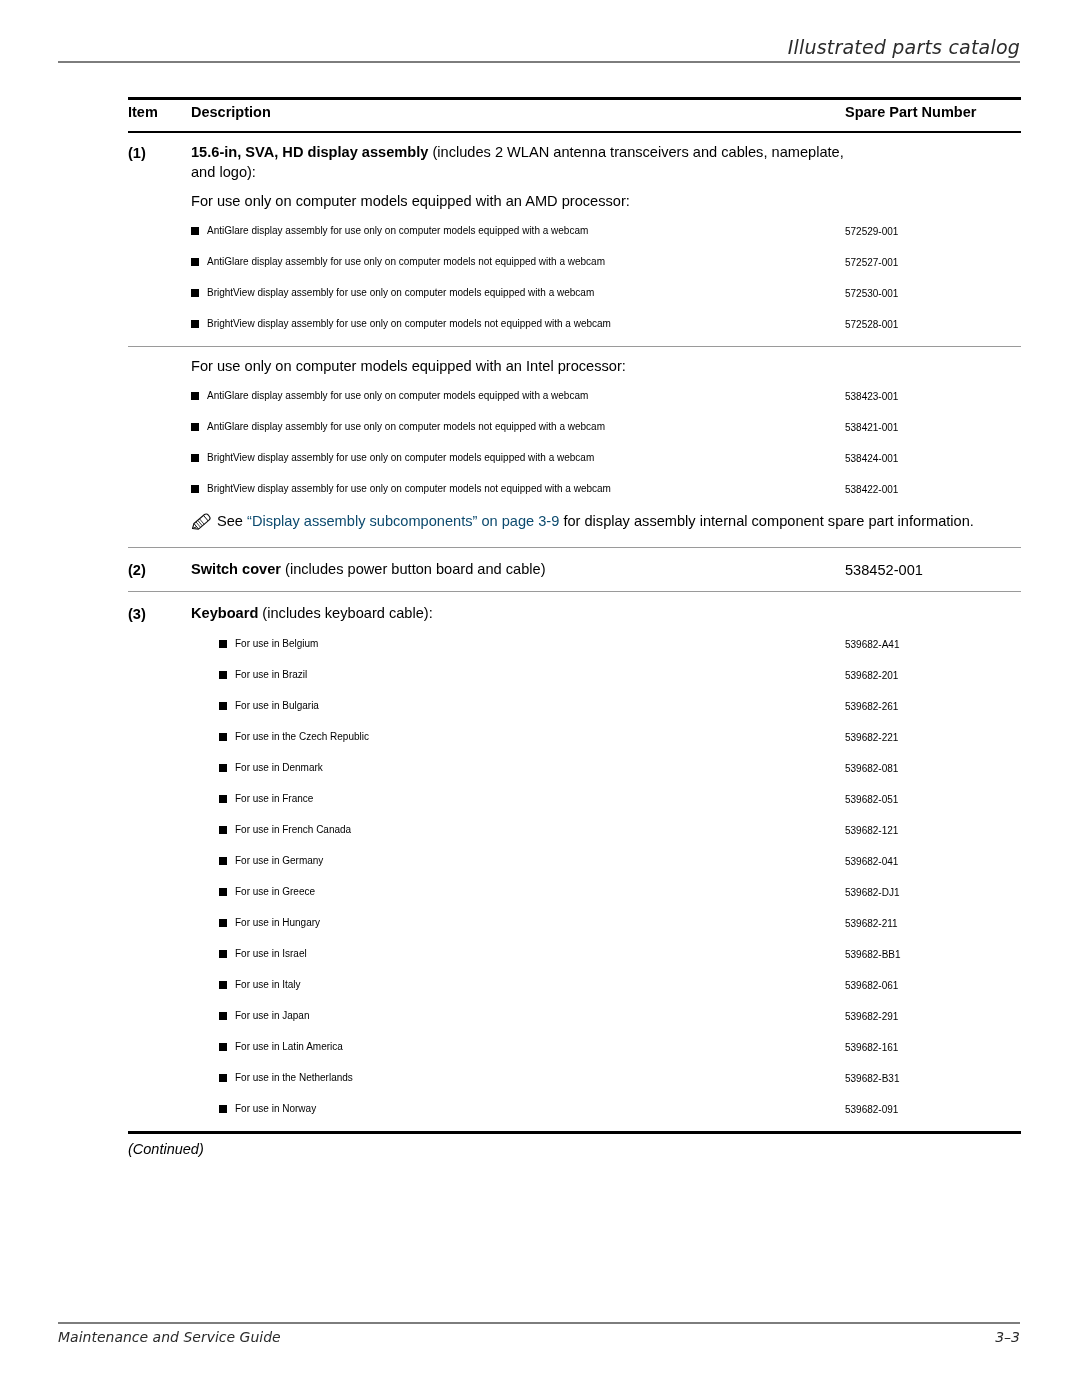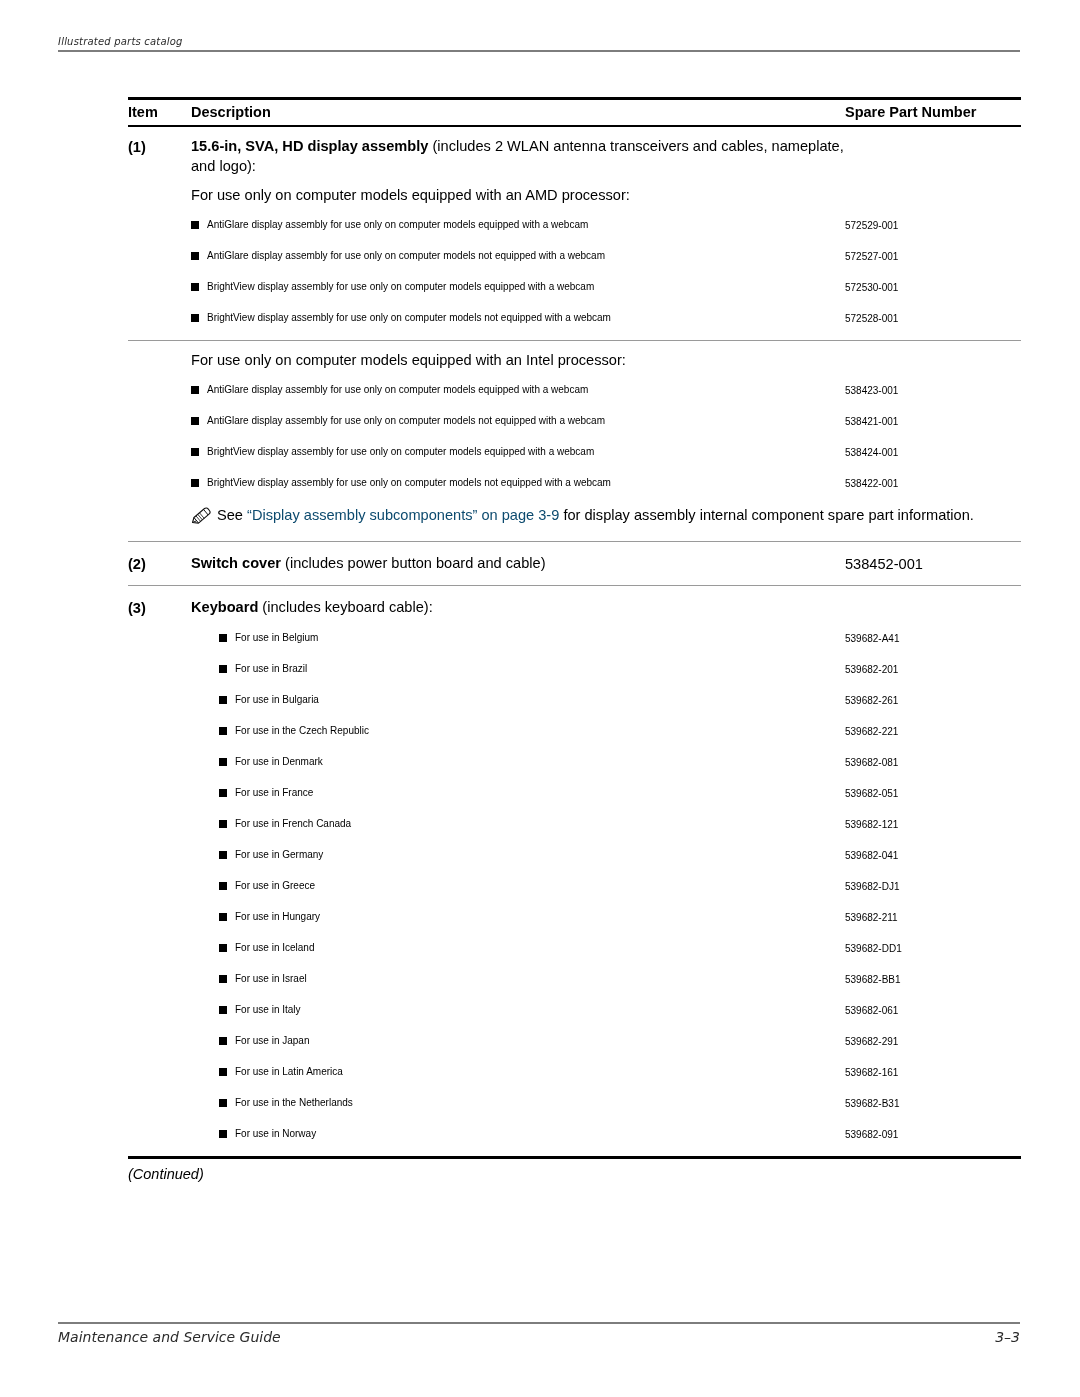--- a/index.html
+++ b/index.html
@@ -17,24 +17,24 @@
   }
 
   
   .page-header {
     position: absolute;
     left: 58px;
     top: 36px;
     width: 962px;
   }
   .page-header .hdr-text {
-    text-align: left;
+    text-align: right;
     font-family: "DejaVu Sans", sans-serif;
     font-style: italic;
-    font-size: 10px;
+    font-size: 19px;
     letter-spacing: .2px;
     color: #2b2b2b;
     padding-bottom: 3px;
   }
   .page-header .hdr-rule {
     height: 2px;
     background: #7d7d7d;
   }
 
   
@@ -67,21 +67,21 @@
     top: 97px;
     width: 893px;
   }
   .rule-heavy   { height: 3px; background: #000; }
   .rule-medium  { height: 2px; background: #000; }
   .rule-thin    { height: 1px; background: #9a9a9a; }
 
   .thead {
     display: flex;
     align-items: flex-end;
-    padding: 3px 0 4px 0;
+    padding: 3px 0 10px 0;
     justify-content: center;
   }
   .col-item  { width: 63px; flex: none; }
   .col-desc  { flex: 1 1 auto; }
   .col-part  { width: 176px; flex: none; }
 
   .thead .th {
     font-weight: bold;
     font-size: 14.5px;
     line-height: 18px;
@@ -382,28 +382,20 @@
         <div class="bul-body">
           <div class="sq"></div>
           <div class="bul-text">For use in Hungary</div>
         </div>
         <div class="bul-part">539682-211</div>
       </div>
       <div class="bullet-row kb-row">
         <div class="bul-indent"></div>
         <div class="bul-body">
           <div class="sq"></div>
-          <div class="bul-text">For use in Iceland</div>
-        </div>
-        <div class="bul-part">539682-DD1</div>
-      </div>
-      <div class="bullet-row kb-row">
-        <div class="bul-indent"></div>
-        <div class="bul-body">
-          <div class="sq"></div>
           <div class="bul-text">For use in Israel</div>
         </div>
         <div class="bul-part">539682-BB1</div>
       </div>
       <div class="bullet-row kb-row">
         <div class="bul-indent"></div>
         <div class="bul-body">
           <div class="sq"></div>
           <div class="bul-text">For use in Italy</div>
         </div>

